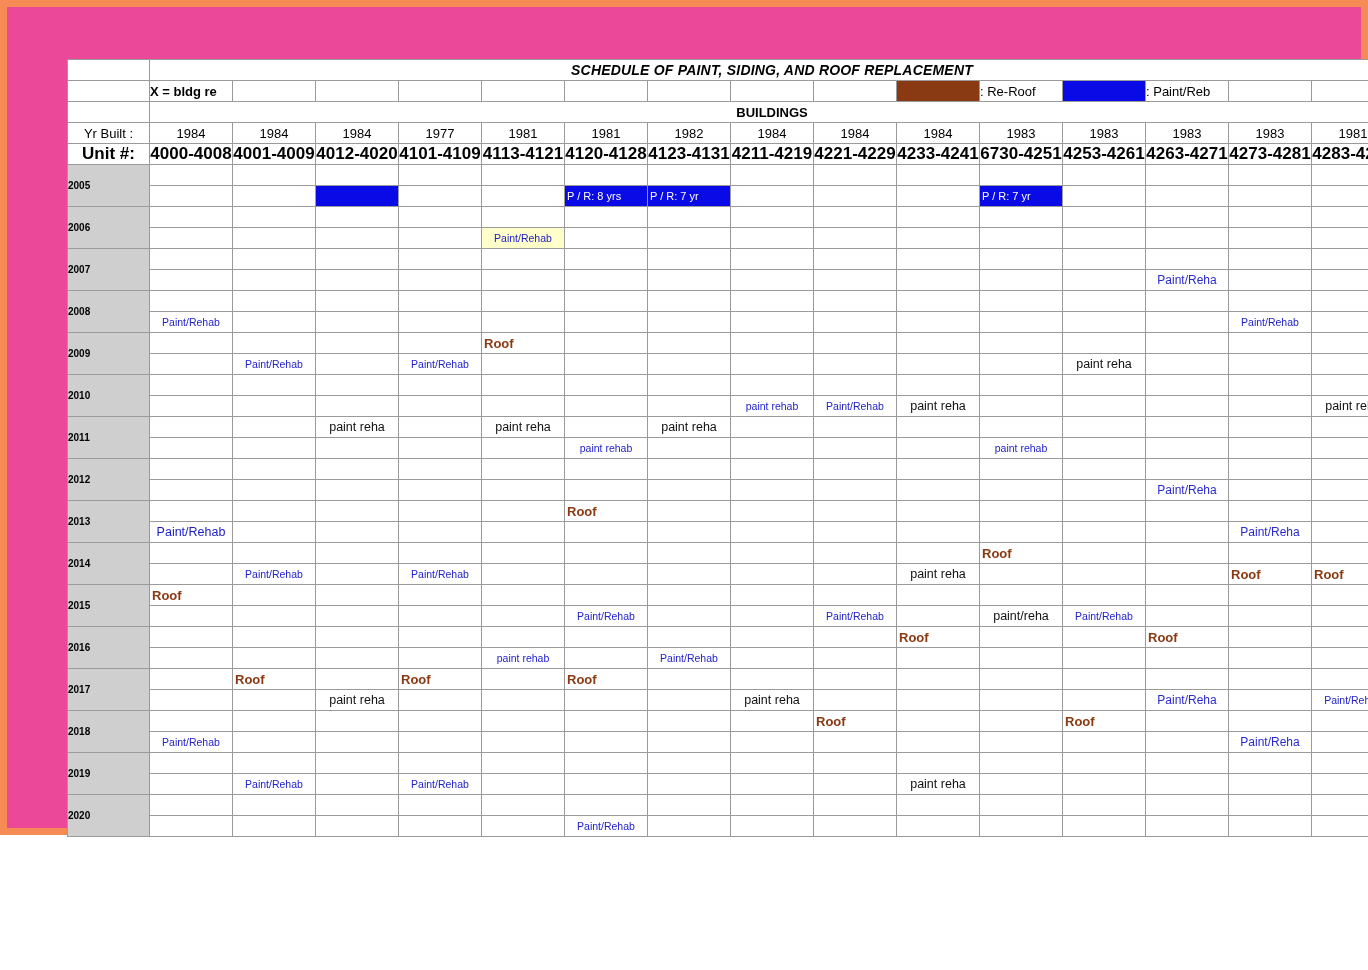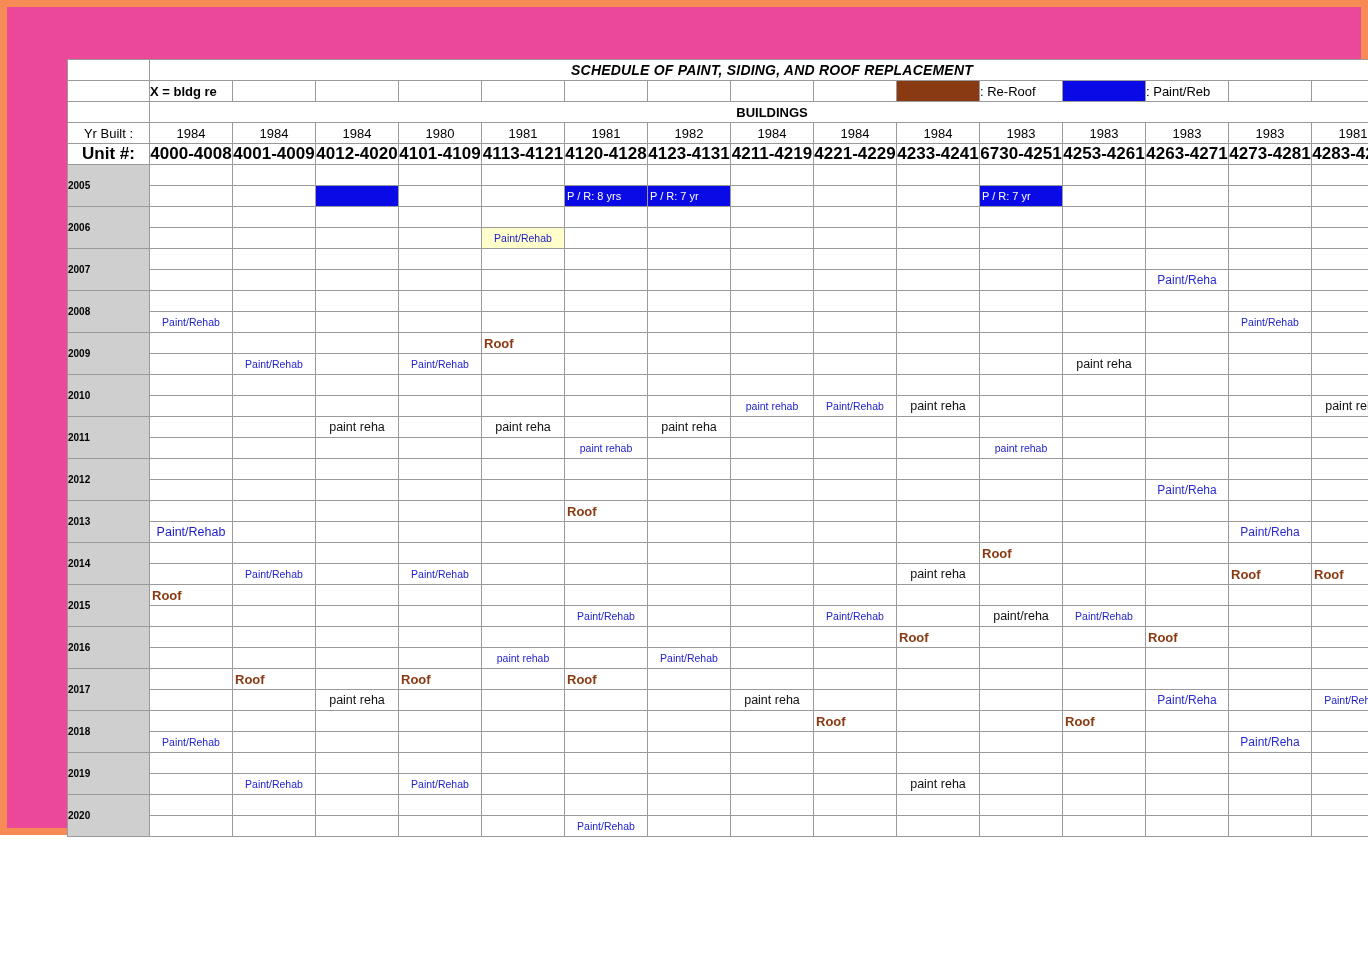--- a/index.html
+++ b/index.html
@@ -163,21 +163,21 @@
           </tr>
           <tr class="buildings-row">
             <td></td>
             <td colspan="15">BUILDINGS</td>
           </tr>
           <tr class="yrbuilt-row">
             <td class="hdr-label">Yr  Built :</td>
             <td>1984</td>
             <td>1984</td>
             <td>1984</td>
-            <td>1980</td>
+            <td>1977</td>
             <td>1981</td>
             <td>1981</td>
             <td>1982</td>
             <td>1984</td>
             <td>1984</td>
             <td>1984</td>
             <td>1983</td>
             <td>1983</td>
             <td>1983</td>
             <td>1983</td>

